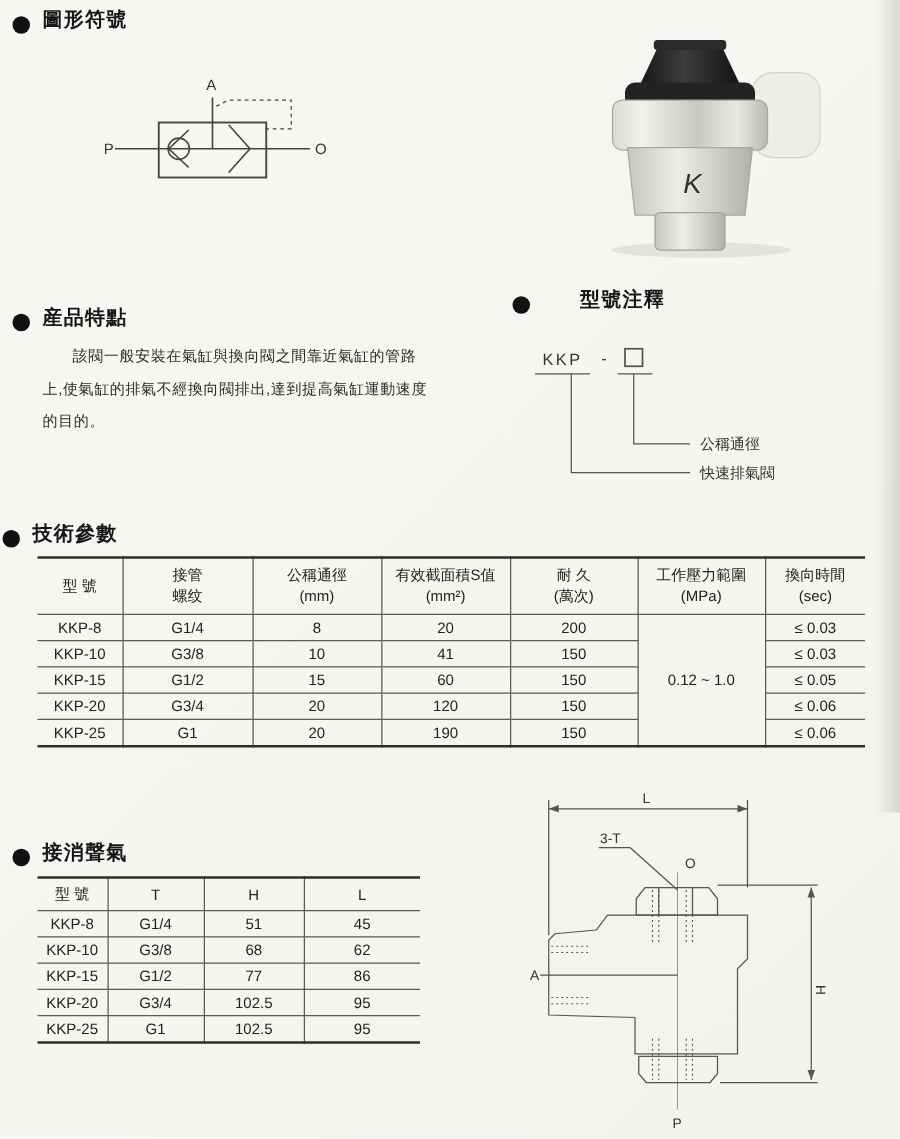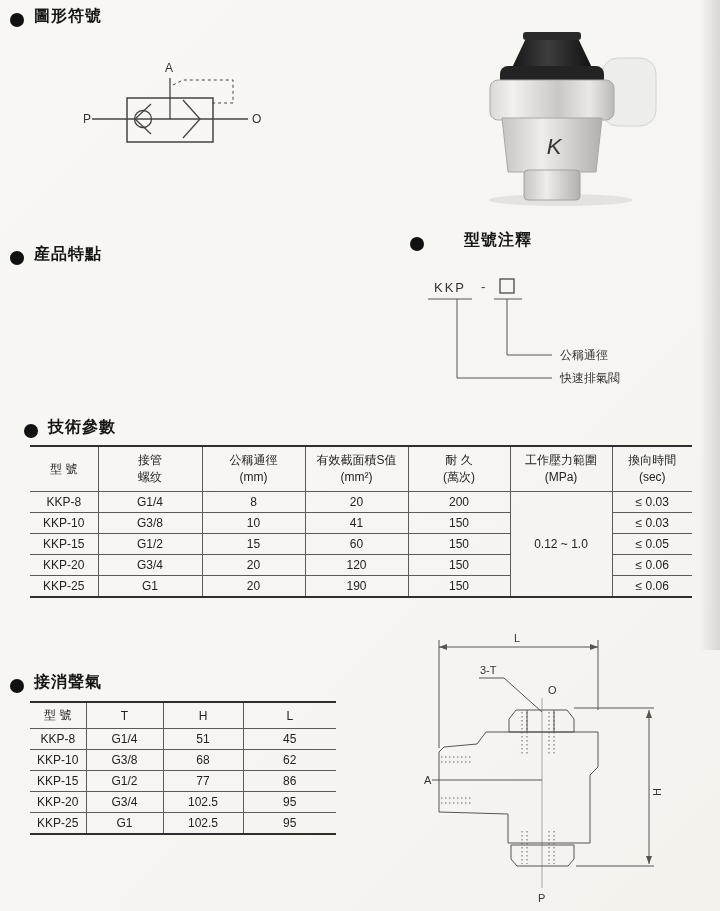--- a/index.html
+++ b/index.html
@@ -99,41 +99,42 @@
     <rect x="24" y="58" width="124" height="40" rx="8" fill="url(#metal)" stroke="#a9a8a4"></rect>
     <polygon points="36,96 136,96 130,150 42,150" fill="url(#metal2)" stroke="#a9a8a4"></polygon>
     <text x="88" y="132" font-size="22" font-style="italic" fill="#9b9a96" text-anchor="middle">K</text>
     <rect x="58" y="148" width="56" height="30" rx="4" fill="url(#metal2)" stroke="#a3a29e"></rect>
   </svg>
 
   <div class="sec-title" style="left:10px;top:244px;">
     <span class="bullet"></span>
     <span>産品特點</span>
   </div>
+  <div class="features-text">該閥一般安裝在氣缸與換向閥之間靠近氣缸的管路上,使氣缸的排氣不經換向閥排出,達到提高氣缸運動速度的目的。</div>
 
   <div class="sec-title" style="left:410px;top:230px;gap:40px;">
     <span class="bullet"></span>
     <span>型號注釋</span>
   </div>
 
   <svg class="abs" style="left:410px;top:262px;" width="290" height="125" viewBox="0 0 290 125">
     <g stroke="#555" stroke-width="1" fill="none">
       <line x1="18" y1="37" x2="62" y2="37"></line>
       <line x1="84" y1="37" x2="112" y2="37"></line>
       <rect x="90" y="17" width="14" height="14" stroke-width="1.4"></rect>
       <polyline points="47,37 47,116 142,116"></polyline>
       <polyline points="97,37 97,93 142,93"></polyline>
     </g>
     <text x="24" y="30" font-size="13" letter-spacing="2">KKP</text>
     <text x="71" y="29" font-size="13">-</text>
     <text x="150" y="97" font-size="12">公稱通徑</text>
     <text x="150" y="120" font-size="12">快速排氣閥</text>
   </svg>
 
-  <div class="sec-title" style="left:24px;top:417px;">
+  <div class="sec-title" style="left:2px;top:417px;">
     <span class="bullet"></span>
     <span>技術參數</span>
   </div>
 
   <table class="cat abs" id="tech-table" style="left:30px;top:445px;width:662px;">
     <colgroup>
       <col style="width:68px">
         <col style="width:104px">
         <col style="width:103px">
       <col style="width:103px">

